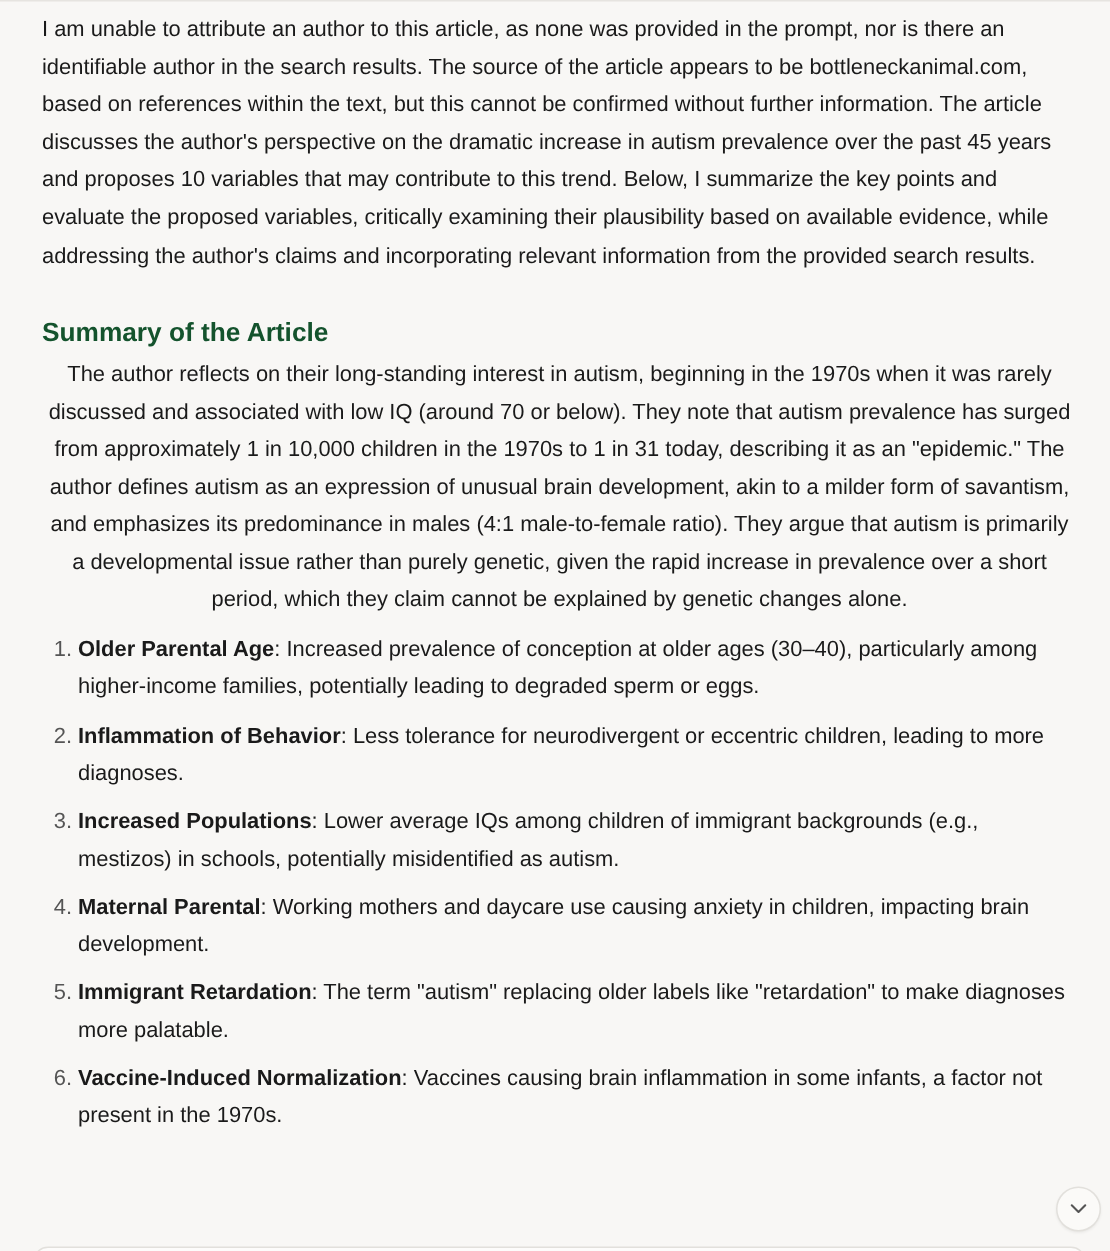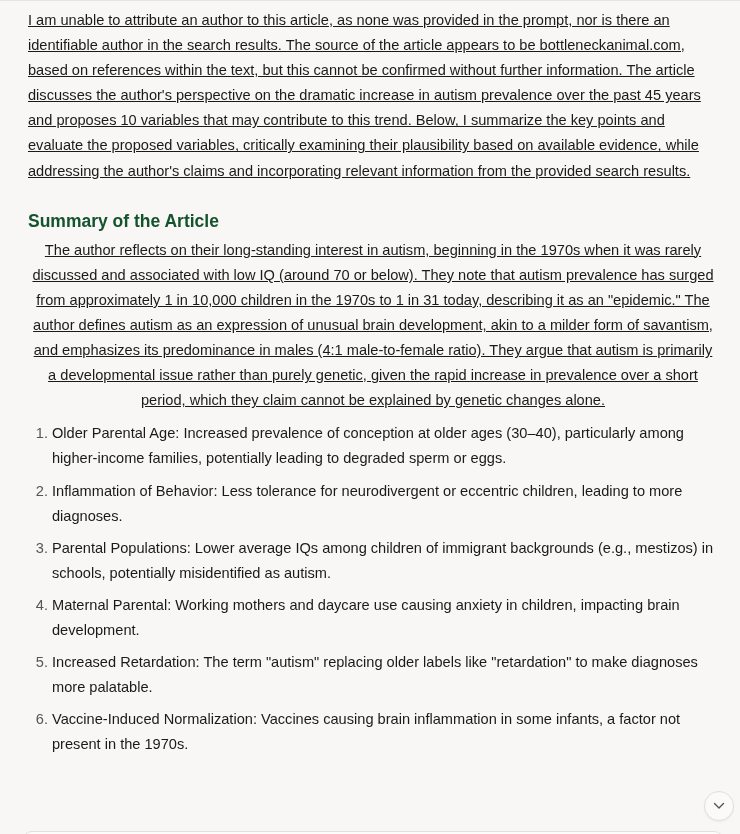--- a/index.html
+++ b/index.html
@@ -24,21 +24,20 @@
   .content {
     position: absolute;
     left: 28px;
     top: 8px;
     width: 690px;
   }
   p {
     margin: 0;
     font-size: 14.6px;
     line-height: 25.1px;
-    text-decoration: underline;
   }
   p.intro { margin-bottom: 0; }
   h3 {
     margin: 24px 0 4px 0;
     font-size: 17.5px;
     font-weight: 700;
     line-height: 26px;
     color: #14532d;
   }
   p.summary { margin-bottom: 8px; text-align: center; }
@@ -56,21 +55,21 @@
     margin-bottom: 7px;
   }
   ol li .num {
     position: absolute;
     left: 0;
     top: 0;
     width: 20px;
     text-align: right;
     color: #555;
   }
-  ol li .term { font-weight: 400; }
+  ol li .term { font-weight: 700; }
   .scroll-btn {
     position: absolute;
     left: 704px;
     top: 791px;
     width: 28px;
     height: 28px;
     border-radius: 50%;
     background: #fbfaf8;
     border: 1px solid #e2e0dc;
     box-shadow: 0 1px 2px rgba(0,0,0,0.06);
@@ -108,29 +107,29 @@
     <li>
       <span class="num">1.</span>
       <span class="term">Older Parental Age</span><span>: Increased prevalence of conception at older ages (30–40), particularly among higher-income families, potentially leading to degraded sperm or eggs.</span>
     </li>
     <li>
       <span class="num">2.</span>
       <span class="term">Inflammation of Behavior</span><span>: Less tolerance for neurodivergent or eccentric children, leading to more diagnoses.</span>
     </li>
     <li>
       <span class="num">3.</span>
-      <span class="term">Parental Populations</span><span>: Lower average IQs among children of immigrant backgrounds (e.g., mestizos) in schools, potentially misidentified as autism.</span>
+      <span class="term">Increased Populations</span><span>: Lower average IQs among children of immigrant backgrounds (e.g., mestizos) in schools, potentially misidentified as autism.</span>
     </li>
     <li>
       <span class="num">4.</span>
       <span class="term">Maternal Parental</span><span>: Working mothers and daycare use causing anxiety in children, impacting brain development.</span>
     </li>
     <li>
       <span class="num">5.</span>
-      <span class="term">Increased Retardation</span><span>: The term "autism" replacing older labels like "retardation" to make diagnoses more palatable.</span>
+      <span class="term">Immigrant Retardation</span><span>: The term "autism" replacing older labels like "retardation" to make diagnoses more palatable.</span>
     </li>
     <li>
       <span class="num">6.</span>
       <span class="term">Vaccine-Induced Normalization</span><span>: Vaccines causing brain inflammation in some infants, a factor not present in the 1970s.</span>
     </li>
   </ol>
 </div>
 
 <div class="scroll-btn">
   <span>

